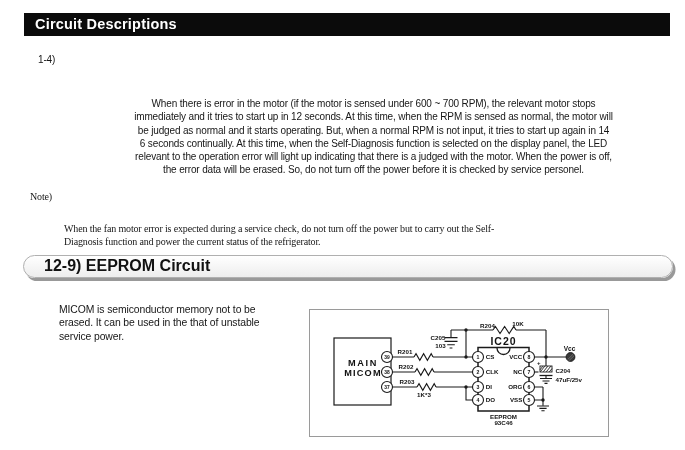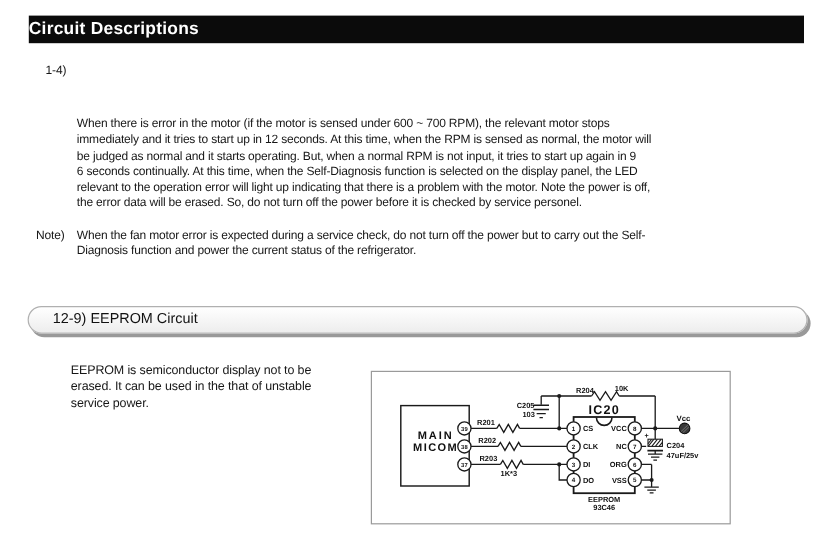--- a/index.html
+++ b/index.html
@@ -1,36 +1,36 @@
 <!DOCTYPE html>
 <html><head>
 <meta charset="utf-8">
 <style>
   html,body{margin:0;padding:0;background:#fff;}
   .page{position:relative;width:685px;height:450px;background:#fff;overflow:hidden;
         font-family:"Liberation Sans",sans-serif;color:#161616;}
 
   .header-bar{position:absolute;left:24px;top:13px;width:646px;height:23px;
     background:#0b0b0b;color:#fff;font-weight:bold;font-size:14.5px;line-height:23px;
-    padding-left:0;box-sizing:border-box;letter-spacing:.2px;}
+    padding-left:11px;box-sizing:border-box;letter-spacing:.2px;}
 
   .para{position:absolute;font-size:10px;line-height:13.3px;letter-spacing:-.15px;}
   .para .plabel{position:absolute;left:0;top:0;white-space:nowrap;}
   .pline{white-space:nowrap;}
 
-  #motor-para{left:38px;top:53px;width:645px;}
+  #motor-para{left:38px;top:53px;width:645px;text-align:center;}
   #motor-para .plines{margin-left:26px;margin-top:44px;}
-  #note-para{left:30px;top:190px;width:650px;}
-  #note-para .plines{margin-left:34px;}
+  #note-para{left:30px;top:190px;width:650px;font-family:Liberation Serif, serif;}
+  #note-para .plines{margin-left:34px;margin-top:32px;}
 
   .section-bar{position:absolute;left:23px;top:255px;width:650px;height:23px;
     border:1.5px solid #b0b0b0;border-radius:12px;box-sizing:border-box;
     background:linear-gradient(180deg,#ffffff 0%,#ededed 100%);
     box-shadow:2.5px 3px 0 #999;
-    font-size:12px;font-weight:normal;line-height:19px;padding-left:20px;color:#111;}
+    font-size:16px;font-weight:bold;line-height:19px;padding-left:20px;color:#111;}
 
   .desc{position:absolute;left:59px;top:303px;font-size:10.4px;line-height:13.4px;
         letter-spacing:-.1px;}
 
   .diagram{position:absolute;left:309px;top:309px;width:300px;height:128px;
     border:1px solid #9a9a9a;box-sizing:border-box;background:#fff;}
   .diagram svg{display:block;width:298px;height:126px;}
 
   .w{stroke:#1a1a1a;stroke-width:1.1;fill:none;}
   .w2{stroke:#1a1a1a;stroke-width:1.3;fill:none;}
@@ -48,41 +48,41 @@
 
   <div class="header-bar">
     <span>Circuit Descriptions</span>
   </div>
 
   <div class="para" id="motor-para">
     <span class="plabel">1-4)</span>
     <div class="plines">
       <div class="pline">When there is error in the motor (if the motor is sensed under 600 ~ 700 RPM), the relevant motor stops</div>
       <div class="pline">immediately and it tries to start up in 12 seconds. At this time, when the RPM is sensed as normal, the motor will</div>
-      <div class="pline">be judged as normal and it starts operating. But, when a normal RPM is not input, it tries to start up again in 9</div>
+      <div class="pline">be judged as normal and it starts operating. But, when a normal RPM is not input, it tries to start up again in 14</div>
       <div class="pline">6 seconds continually. At this time, when the Self-Diagnosis function is selected on the display panel, the LED</div>
-      <div class="pline">relevant to the operation error will light up indicating that there is a problem with the motor. Note the power is off,</div>
+      <div class="pline">relevant to the operation error will light up indicating that there is a judged with the motor. When the power is off,</div>
       <div class="pline">the error data will be erased. So, do not turn off the power before it is checked by service personel.</div>
     </div>
   </div>
 
   <div class="para" id="note-para">
     <span class="plabel">Note)</span>
     <div class="plines">
       <div class="pline">When the fan motor error is expected during a service check, do not turn off the power but to carry out the Self-</div>
       <div class="pline">Diagnosis function and power the current status of the refrigerator.</div>
     </div>
   </div>
 
   <div class="section-bar">
     <span>12-9) EEPROM Circuit</span>
   </div>
 
   <div class="desc">
-    <div class="pline">EEPROM is semiconductor display not to be</div>
+    <div class="pline">MICOM is semiconductor memory not to be</div>
     <div class="pline">erased. It can be used in the that of unstable</div>
     <div class="pline">service power.</div>
   </div>
 
   <div class="diagram">
     <svg viewBox="0 0 298 126">
 
       <rect class="box" x="24" y="28" width="57" height="67"></rect>
       <text class="t" x="53" y="55.5" font-size="9.2" letter-spacing="1.6" text-anchor="middle">MAIN</text>
       <text class="t" x="53" y="65.8" font-size="9.2" letter-spacing="1.2" text-anchor="middle">MICOM</text>

